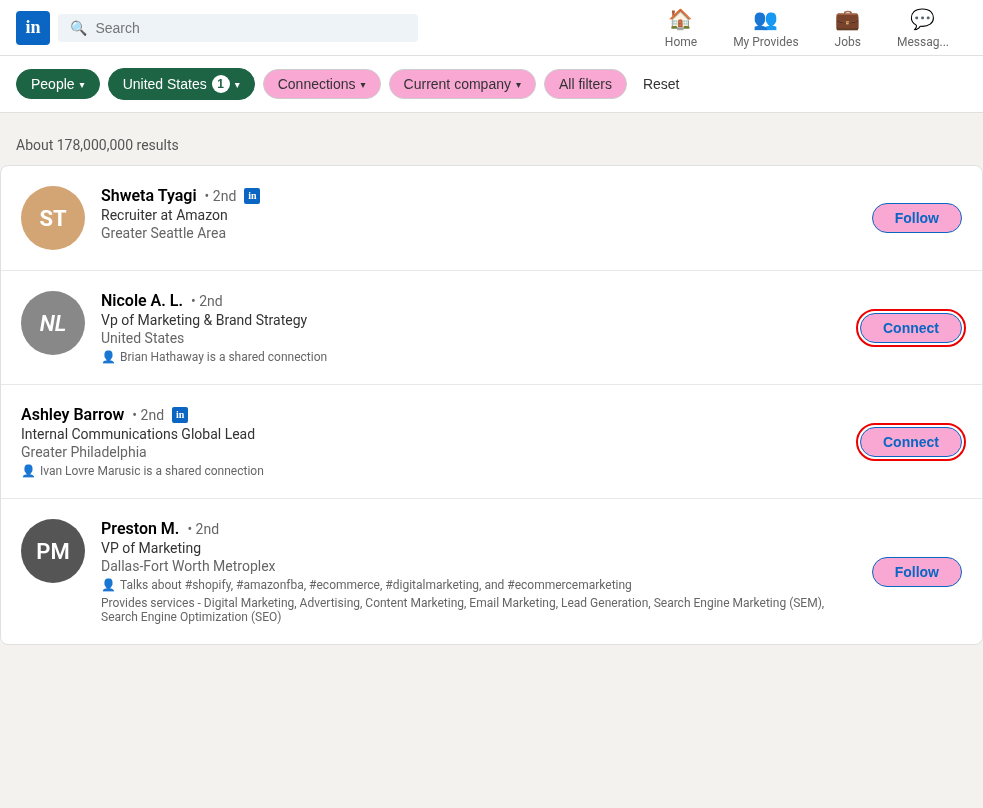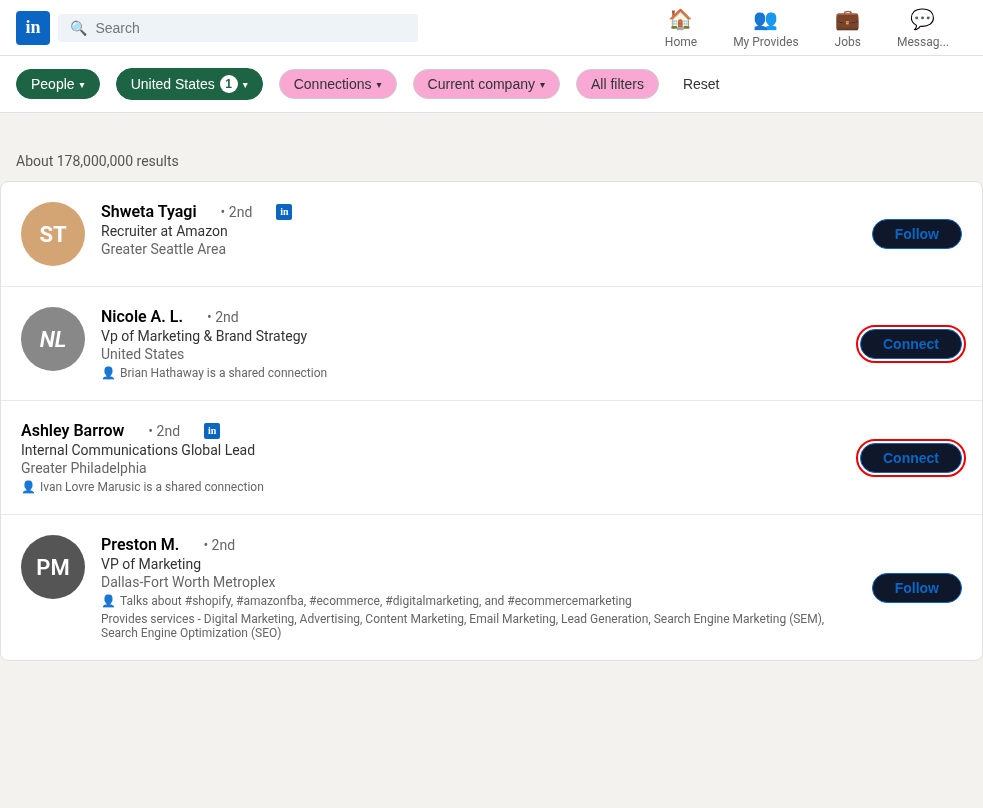--- a/index.html
+++ b/index.html
@@ -72,21 +72,21 @@
       justify-content: center;
     }
     .nav-icon { font-size: 20px; }
 
     
     .filter-bar {
       background: #fff;
       padding: 12px 16px;
       display: flex;
       align-items: center;
-      gap: 16px;
+      gap: 8px;
       border-bottom: 1px solid #e0e0e0;
     }
     .filter-btn {
       border: 1px solid #ccc;
       border-radius: 16px;
       padding: 6px 14px;
       font-size: 14px;
       cursor: pointer;
       background: #f9a8d4;
       display: flex;
@@ -118,21 +118,21 @@
       background: none;
       font-size: 14px;
       cursor: pointer;
       color: #333;
       padding: 6px 8px;
     }
 
     
     .results-area {
       max-width: 990px;
-      margin: 16px auto;
+      margin: 0 auto;
       padding: 16px 0;
     }
     .results-count {
       font-size: 14px;
       color: #555;
       padding: 8px 16px 12px 16px;
     }
 
     
     .cards-container {
@@ -158,21 +158,21 @@
       margin-right: 16px;
       overflow: hidden;
       display: flex;
       align-items: center;
       justify-content: center;
     }
     .person-info { flex: 1; min-width: 0; }
     .person-name-row {
       display: flex;
       align-items: center;
-      gap: 24px;
+      gap: 8px;
       margin-bottom: 2px;
       flex-wrap: wrap;
     }
     .person-name {
       font-size: 16px;
       font-weight: 600;
       color: #000;
     }
     .degree {
       font-size: 14px;
@@ -206,21 +206,21 @@
       color: #666;
       margin-top: 4px;
     }
     .action-btn {
       border: 1.5px solid #0a66c2;
       border-radius: 20px;
       padding: 6px 22px;
       font-size: 14px;
       font-weight: 600;
       cursor: pointer;
-      background: #0f172a;
+      background: #f9a8d4;
       color: #0a66c2;
       white-space: nowrap;
       align-self: center;
       margin-left: 20px;
     }
     .action-btn.highlighted {
       outline: 2px solid #e00;
       outline-offset: 2px;
     }
   </style>

